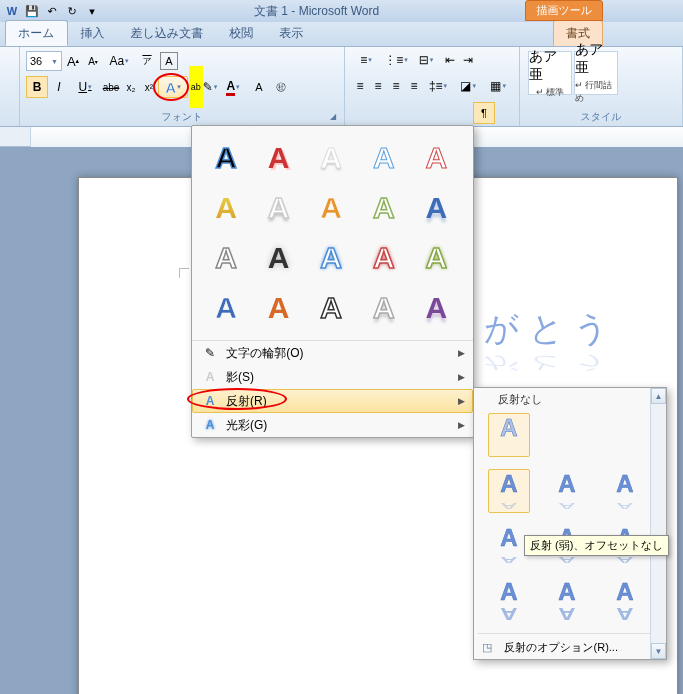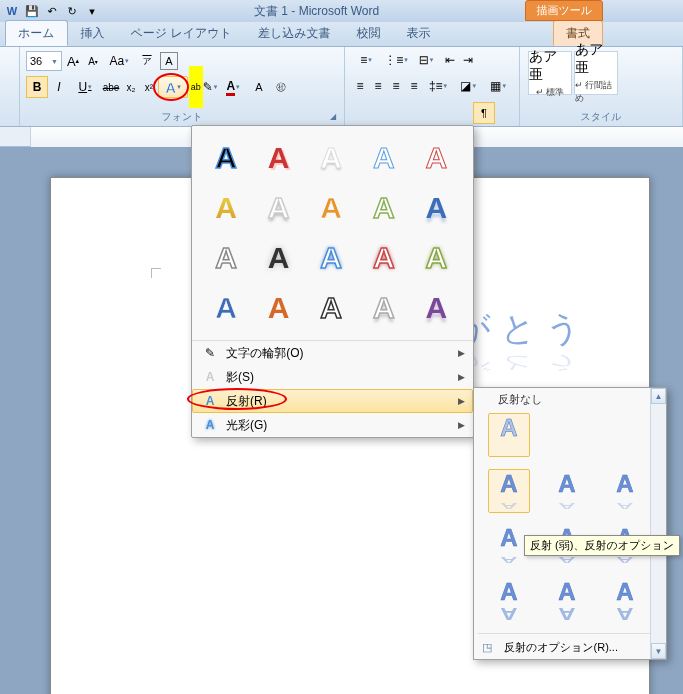--- a/index.html
+++ b/index.html
@@ -41,21 +41,21 @@
 .styles-group { padding: 4px 8px; }
 .style-box { width: 44px; height: 44px; border: 1px solid #c3d4e6; background: #fff; display: inline-flex; flex-direction: column; align-items: center; justify-content: center; font-size: 10px; margin-right: 2px; }
 .style-box .st-text { font-size: 14px; }
 .style-box .st-label { font-size: 9px; color: #444; margin-top: 2px; }
 
 
 .ruler-bar { height: 20px; background: #e8eff7; border-bottom: 1px solid #a6bdd8; position: relative; }
 .ruler-inner { margin-left: 30px; height: 20px; background: linear-gradient(#fdfdfd, #eef3f9); border-left: 1px solid #c3d4e6; }
 
 
-.doc-area { background: #8ea6c2; height: 547px; padding: 30px 0 0 50px; position: relative; overflow: hidden; }
+.doc-area { background: #8ea6c2; height: 547px; padding: 30px 0 0 78px; position: relative; overflow: hidden; }
 .page { background: #fff; width: 600px; height: 560px; box-shadow: 0 0 8px rgba(0,0,0,0.3); border: 1px solid #888; position: relative; }
 .doc-text { position: absolute; top: 128px; left: 405px; font-size: 34px; letter-spacing: 10px; color: #88a8e0; font-family: "MS Mincho", serif; }
 .doc-text .refl { position: absolute; top: 34px; left: 0; transform: scaleY(-0.5); opacity: 0.25; }
 
 
 .fx-panel { position: absolute; top: 125px; left: 191px; width: 283px; background: #f8f8f8; border: 1px solid #a0a0a0; border-radius: 2px; box-shadow: 3px 3px 8px rgba(0,0,0,0.3); z-index: 100; }
 .fx-grid { display: grid; grid-template-columns: repeat(5, 1fr); gap: 6px; padding: 10px 12px; }
 .fx-cell { width: 44px; height: 44px; display: flex; align-items: center; justify-content: center; font-family: "Arial Black", sans-serif; font-size: 30px; font-weight: 900; cursor: pointer; }
 .fx-menu { border-top: 1px solid #ddd; }
 .fx-item { display: flex; align-items: center; padding: 3px 8px; font-size: 12px; cursor: pointer; position: relative; }
@@ -90,21 +90,20 @@
     <span class="qat-icon">↻</span>
     <span class="qat-icon">▾</span>
   </div>
   <div class="title-text">文書 1 - Microsoft Word</div>
 </div>
 <div class="drawing-tools">描画ツール</div>
 
 <div class="tab-row">
   <div class="tab active">ホーム</div>
   <div class="tab">挿入</div>
-  <div class="tab">ページ レイアウト</div>
   <div class="tab">差し込み文書</div>
   <div class="tab">校閲</div>
   <div class="tab">表示</div>
   <div style="flex:1"></div>
   <div class="tab orange" style="margin-right:80px">書式</div>
 </div>
 
 <div class="ribbon">
   <div class="ribbon-group" style="width:20px"></div>
 
@@ -294,13 +293,13 @@
         <span class="rR" style="opacity:0.6;transform:scaleY(-0.7)">A</span>
       </div>
   </div>
   <div class="refl-divider"></div>
   <div class="refl-footer">
     <span class="fi">◳</span>
     <span>反射のオプション(R)...</span>
   </div>
 </div>
 
-<div class="tooltip" style="top:535px;left:524px">反射 (弱)、反射のオプション</div>
+<div class="tooltip" style="top:535px;left:524px">反射 (弱)、オフセットなし</div>
 
 </body></html>

